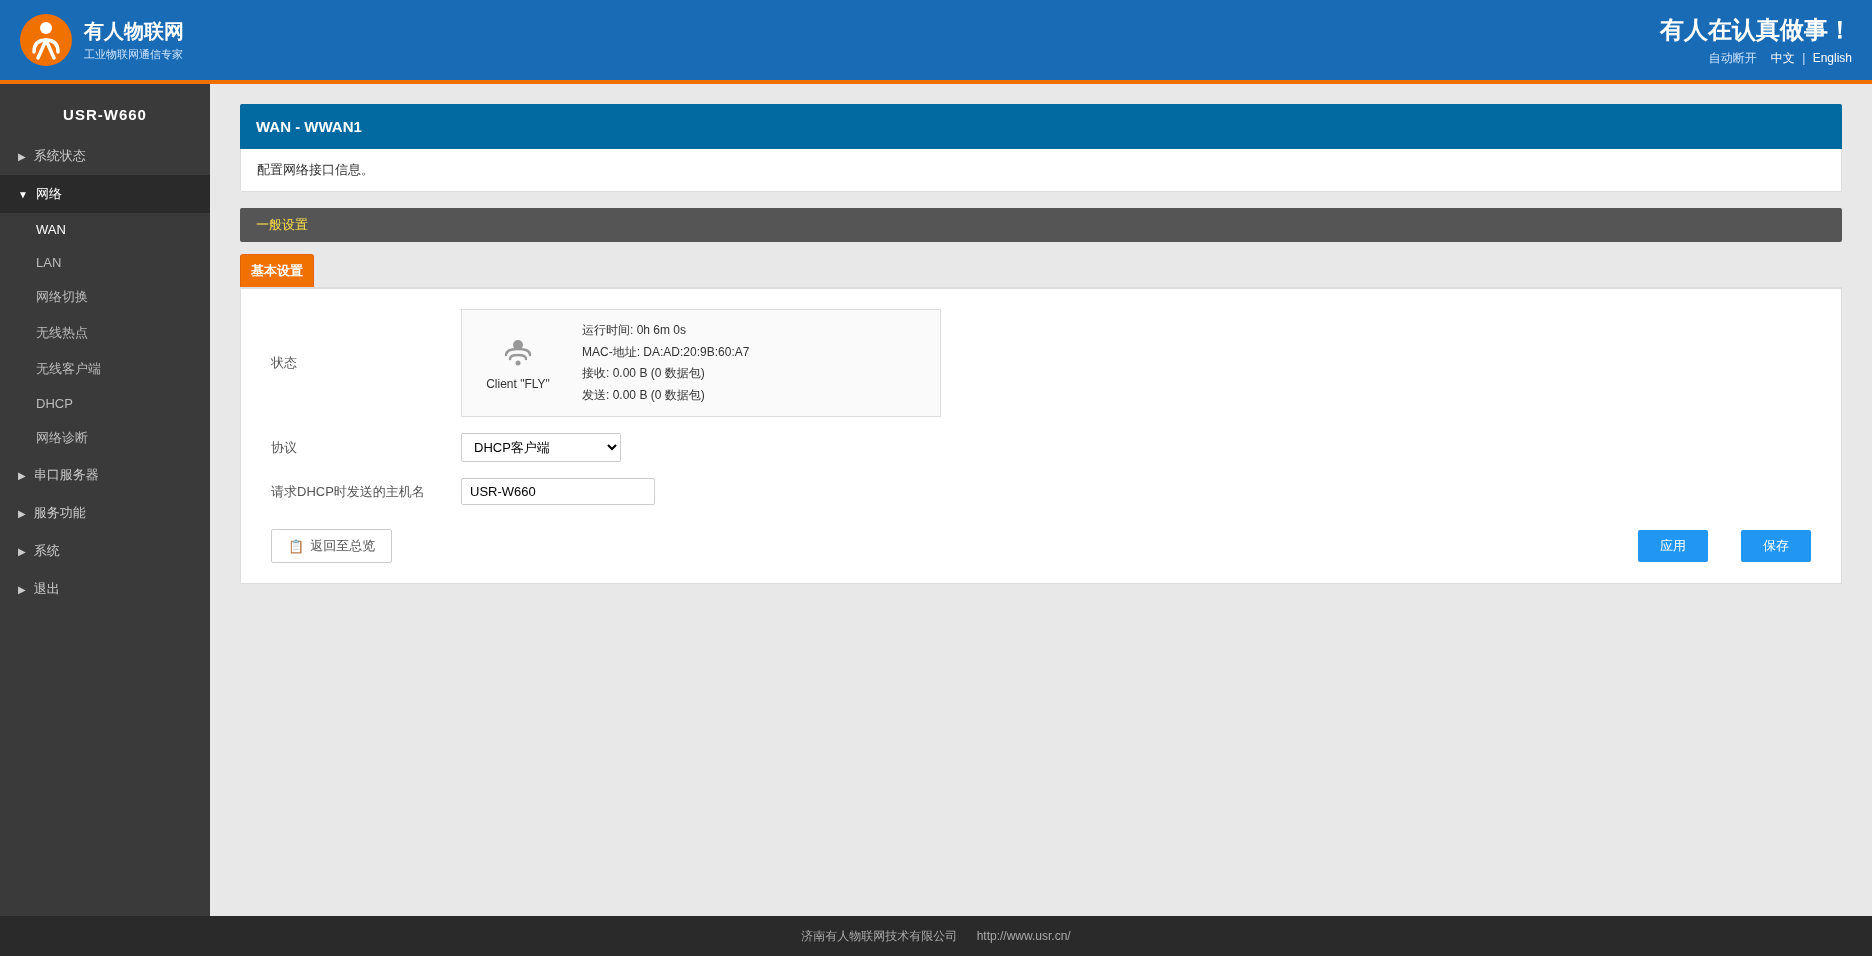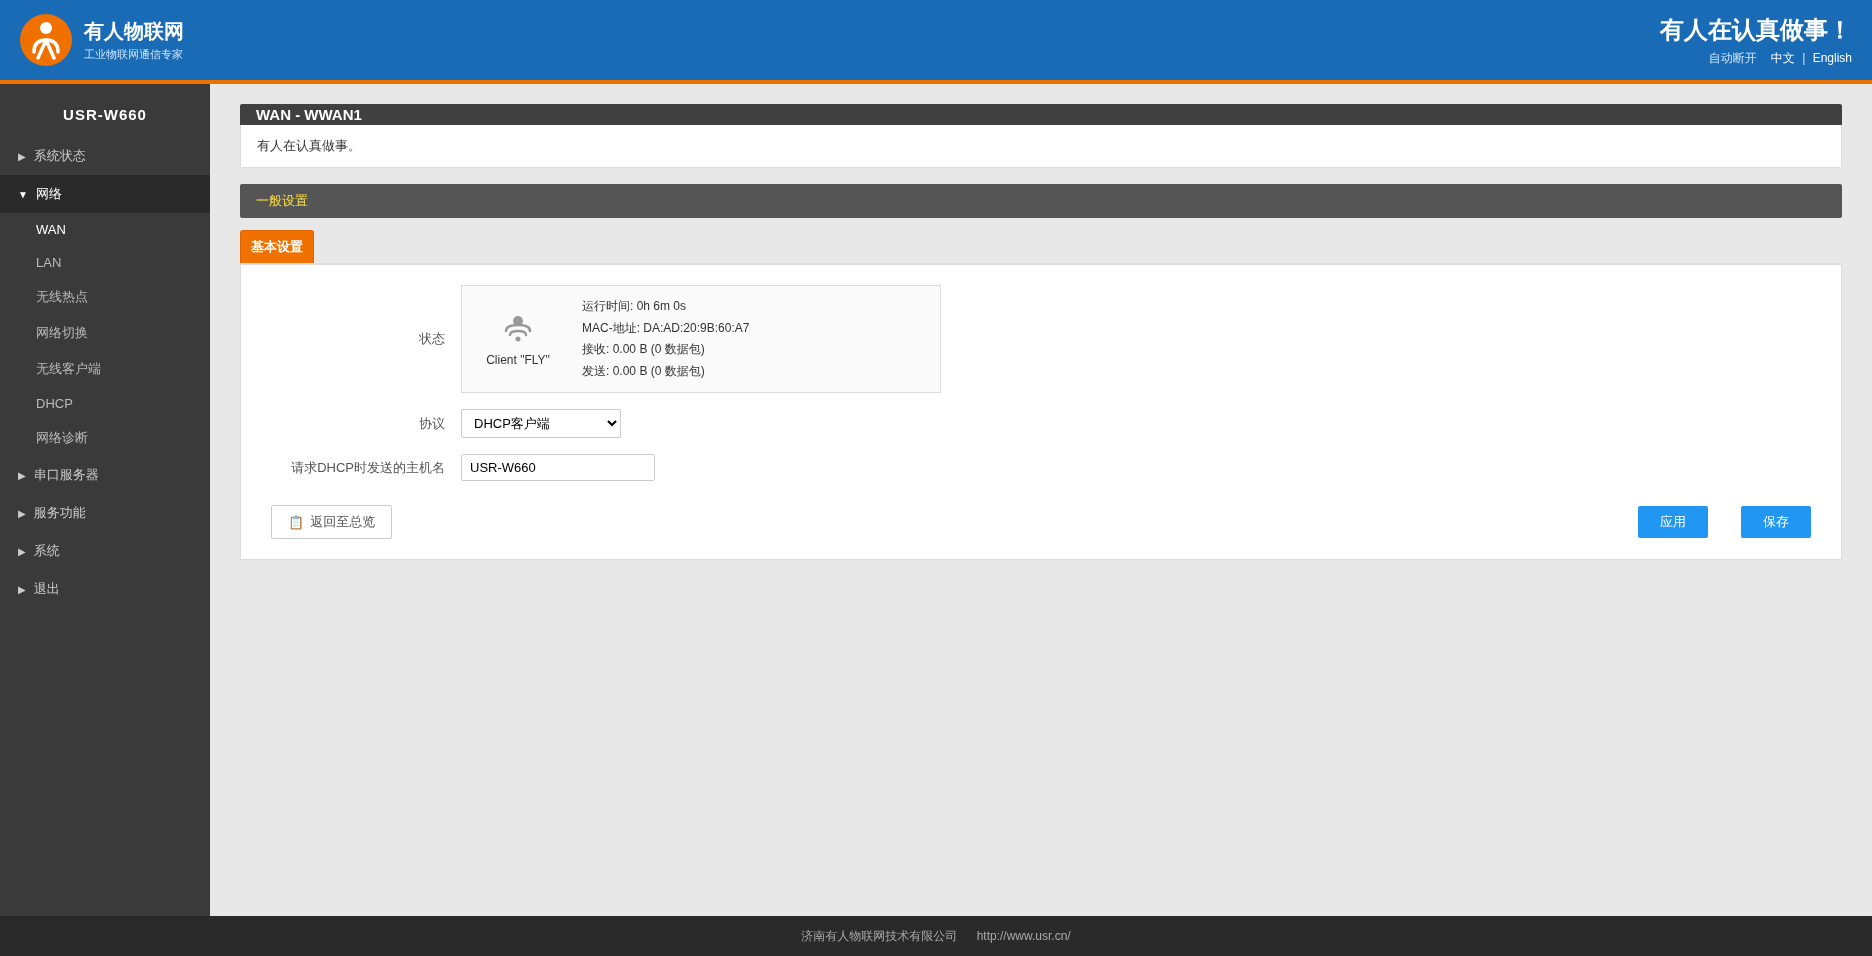--- a/index.html
+++ b/index.html
@@ -121,25 +121,25 @@
 
     
     .content {
       flex: 1;
       padding: 20px 30px 30px 30px;
       background: #e8e8e8;
     }
 
     
     .wan-banner {
-      background: #404040;
+      background: #0369a1;
       color: #fff;
       font-size: 15px;
       font-weight: bold;
-      padding: 2px 16px;
+      padding: 14px 16px;
       border-radius: 2px 2px 0 0;
     }
     .wan-desc-box {
       background: #fff;
       border: 1px solid #ddd;
       border-top: none;
       padding: 12px 16px;
       font-size: 13px;
       color: #333;
       margin-bottom: 16px;
@@ -212,21 +212,21 @@
     }
 
     
     .form-row {
       display: flex;
       align-items: center;
       margin-bottom: 16px;
     }
     .form-label {
       width: 190px;
-      text-align: right;
+      text-align: left;
       padding-right: 16px;
       color: #555;
       font-size: 13px;
     }
     .form-control-select {
       padding: 5px 28px 5px 8px;
       font-size: 13px;
       border: 1px solid #ccc;
       border-radius: 2px;
       background: #fff;
@@ -332,24 +332,24 @@
       <span>网络</span>
     </div>
 
     <div class="nav-sub-item active">
       <span>WAN</span>
     </div>
     <div class="nav-sub-item">
       <span>LAN</span>
     </div>
     <div class="nav-sub-item">
+      <span>网络切换</span>
+    </div>
+    <div class="nav-sub-item">
       <span>无线热点</span>
-    </div>
-    <div class="nav-sub-item">
-      <span>网络切换</span>
     </div>
     <div class="nav-sub-item">
       <span>无线客户端</span>
     </div>
     <div class="nav-sub-item">
       <span>DHCP</span>
     </div>
     <div class="nav-sub-item">
       <span>网络诊断</span>
     </div>
@@ -369,21 +369,21 @@
     <div class="nav-item">
       <span class="arrow">▶</span>
       <span>退出</span>
     </div>
   </div>
 
   <div class="content">
 
     <div class="wan-banner">WAN - WWAN1</div>
     <div class="wan-desc-box">
-      <span>有人在认真做事。</span>
+      <span>配置网络接口信息。</span>
     </div>
 
     <div class="section-header">一般设置</div>
 
     <div class="tab-bar">
       <div class="tab">基本设置</div>
     </div>
 
     <div class="form-card">
 

